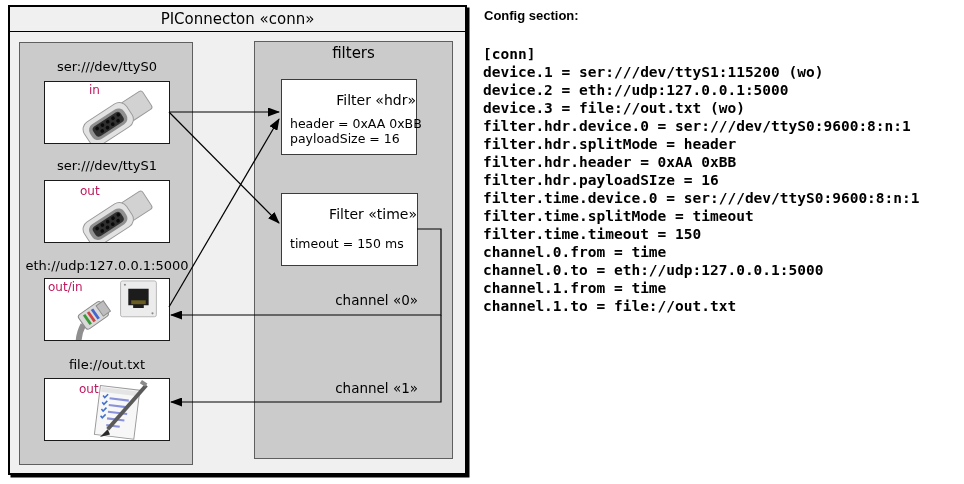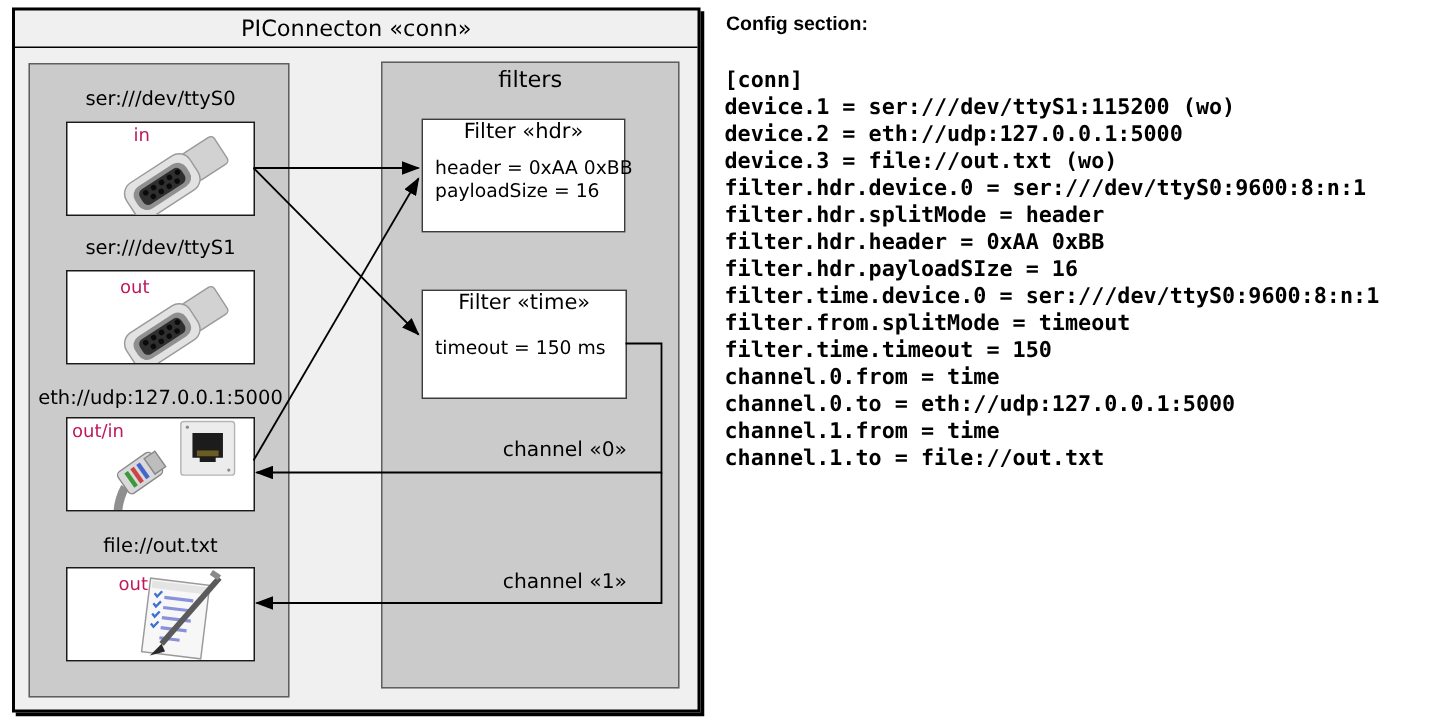--- a/index.html
+++ b/index.html
@@ -19,21 +19,21 @@
   .filters-title{position:absolute;left:0;top:2px;width:100%;text-align:center;
                  font-size:15px;}
   .dev-label{position:absolute;left:0;width:174px;text-align:center;
              font-size:13px;white-space:nowrap;}
   .dev-box{position:absolute;left:24px;width:126px;height:63px;background:#fff;
            border:1.5px solid #1a1a1a;box-sizing:border-box;}
   .dev-name{position:absolute;font-size:12px;color:#be185d;white-space:nowrap;}
   .dev-icon{position:absolute;left:0;top:0;width:100%;height:100%;}
   .filter-box{position:absolute;width:136px;background:#fff;
               border:1px solid #3c3c3c;box-sizing:border-box;}
-  .filter-title{text-align:center;font-size:14px;padding-top:0;}
+  .filter-title{text-align:right;font-size:14px;padding-top:12px;}
   .filter-props{padding:8px 0 0 8px;}
   .filter-prop{font-size:12.5px;line-height:15px;white-space:nowrap;}
   .channel-label{position:absolute;left:320px;width:98px;text-align:right;
                  font-size:13.5px;white-space:nowrap;}
   .wires{position:absolute;left:0;top:0;width:480px;height:484px;
          pointer-events:none;}
   .config-panel{position:absolute;left:480px;top:0;width:484px;height:484px;
                 background:#fff;}
   .config-heading{position:absolute;left:4px;top:8px;
                   font-family:Liberation Sans, sans-serif;
@@ -188,20 +188,20 @@
   <div class="config-body">
     <div class="config-line">[conn]</div>
     <div class="config-line">device.1 = ser:///dev/ttyS1:115200 (wo)</div>
     <div class="config-line">device.2 = eth://udp:127.0.0.1:5000</div>
     <div class="config-line">device.3 = file://out.txt (wo)</div>
     <div class="config-line">filter.hdr.device.0 = ser:///dev/ttyS0:9600:8:n:1</div>
     <div class="config-line">filter.hdr.splitMode = header</div>
     <div class="config-line">filter.hdr.header = 0xAA 0xBB</div>
     <div class="config-line">filter.hdr.payloadSIze = 16</div>
     <div class="config-line">filter.time.device.0 = ser:///dev/ttyS0:9600:8:n:1</div>
-    <div class="config-line">filter.from.splitMode = timeout</div>
+    <div class="config-line">filter.time.splitMode = timeout</div>
     <div class="config-line">filter.time.timeout = 150</div>
     <div class="config-line">channel.0.from = time</div>
     <div class="config-line">channel.0.to = eth://udp:127.0.0.1:5000</div>
     <div class="config-line">channel.1.from = time</div>
     <div class="config-line">channel.1.to = file://out.txt</div>
   </div>
 </div>
 
 </body></html>

